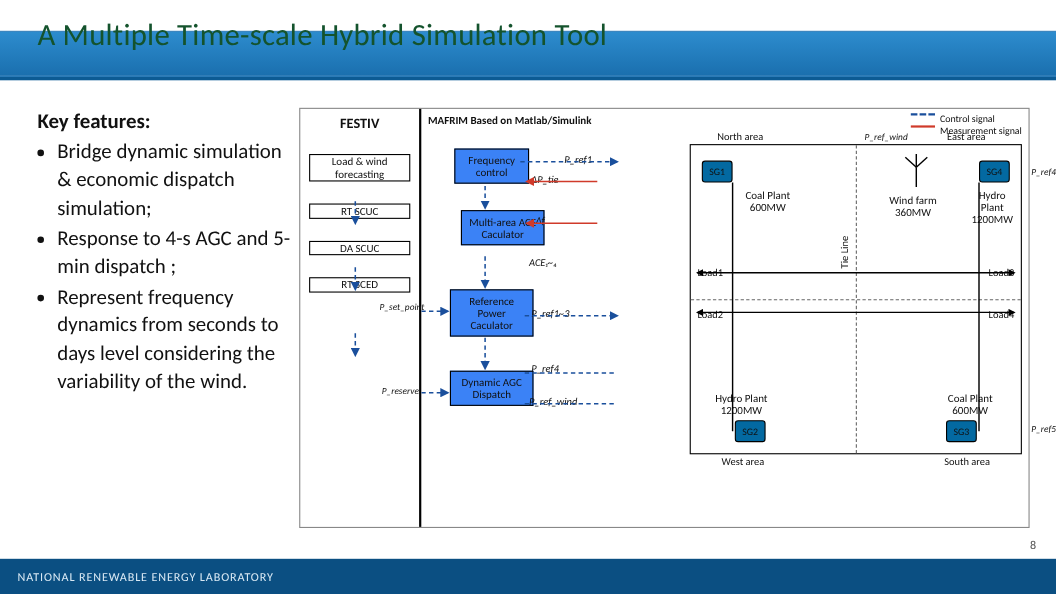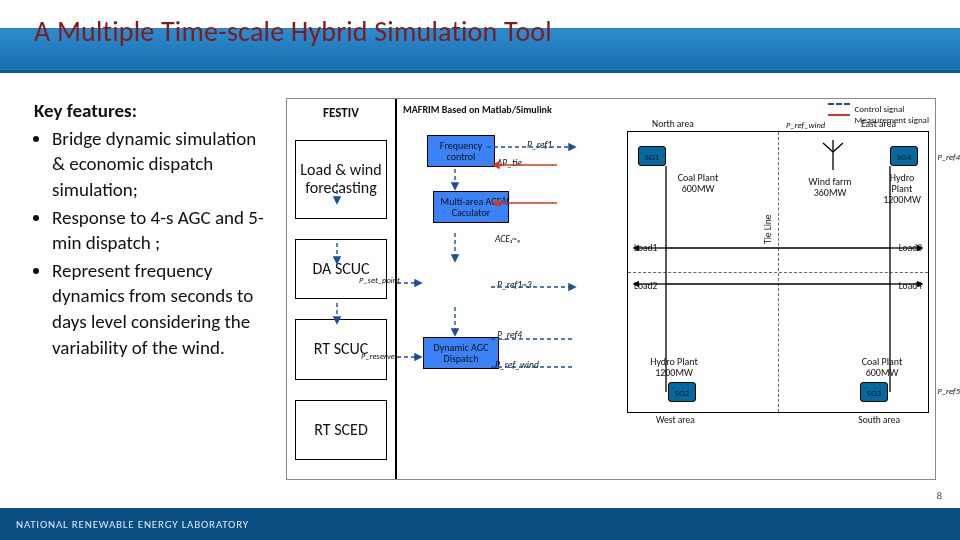--- a/index.html
+++ b/index.html
@@ -1,28 +1,28 @@
 <!DOCTYPE html>
 <html><head>
 <meta charset="utf-8">
 <style>
   html,body{margin:0;padding:0;width:960px;height:540px;font-family:"Calibri","Segoe UI",Arial,sans-serif;background:#fff;color:#111;overflow:hidden}
   .slide{position:relative;width:960px;height:540px}
   .title-band{position:absolute;top:28px;left:0;width:960px;height:40px;background:linear-gradient(#2d8cce,#1a6fae);border-top:1px solid #2a7bb8;border-bottom:1px solid #2a7bb8}
   .title-band::after{content:"";position:absolute;left:0;right:0;bottom:-4px;height:3px;background:#0c5b94}
-  .title-text{position:absolute;top:14px;left:34px;font-size:28px;color:#7f1d1d;letter-spacing:.2px}
-  .body{position:absolute;top:98px;left:34px;right:24px;bottom:60px;display:flex;gap:14px}
+  .title-text{position:absolute;top:14px;left:34px;font-size:28px;color:#14532d;letter-spacing:.2px}
+  .body{position:absolute;top:98px;left:34px;right:24px;bottom:60px;display:flex;gap:0}
   .features{width:238px;font-size:19px;line-height:1.35}
   .features .hdr{font-weight:700;margin-bottom:2px}
   .features ul{margin:0;padding-left:18px}
   .features li{margin-bottom:2px}
   .diagram{flex:1;border:1px solid #888;position:relative;font-size:11px;display:flex}
   .festiv{width:100px;border-right:2px solid #000;position:relative;display:flex;flex-direction:column;align-items:center;padding:6px 4px;gap:20px}
   .colhdr{font-weight:700;font-size:13px}
-  .fbox{border:1px solid #000;background:#fff;padding:20px 4px;text-align:center;width:82px;font-size:16px;line-height:1.15}
+  .fbox{border:1px solid #000;background:#fff;padding:0 4px;text-align:center;width:82px;font-size:10px;line-height:1.15}
   .mafrim{flex:1;position:relative}
   .mafrim-hdr{position:absolute;top:4px;left:6px;font-weight:700;font-size:10px}
   .legend{position:absolute;top:4px;right:6px;font-size:9px;line-height:1.25}
   .legend .row{display:flex;align-items:flex-start;gap:4px}
   .legend .dash{width:22px;border-top:2px dashed #1a4f9c}
   .legend .solid{width:22px;border-top:2px solid #d03a2a}
   .mbox{position:absolute;border:1px solid #000;background:#3b82f6;padding:4px 5px;text-align:center;font-size:10px;line-height:1.1}
   .lbl{position:absolute;font-size:9.5px;font-style:italic}
   .vlbl{position:absolute;font-size:9.5px}
   .areas{position:absolute;border:1px solid #000;right:6px;top:32px;width:300px;height:280px}
@@ -51,22 +51,22 @@
         <li>Response to 4-s AGC and 5-min dispatch ;</li>
         <li>Represent frequency dynamics from seconds to days level considering the variability of the wind.</li>
       </ul>
     </div>
 
     <div class="diagram">
 
       <div class="festiv">
         <div class="colhdr">FESTIV</div>
         <div class="fbox">Load &amp; wind forecasting</div>
+        <div class="fbox">RT SCUC</div>
         <div class="fbox">DA SCUC</div>
-        <div class="fbox">RT SCUC</div>
         <div class="fbox">RT SCED</div>
 
         <svg style="position:absolute;top:0;left:0;width:100px;height:320px;pointer-events:none">
           <defs>
             <marker id="bba" viewBox="0 0 10 10" refX="8" refY="5" markerWidth="6" markerHeight="6" orient="auto">
                 <path d="M0 0L10 5L0 10z" fill="#1a4f9c"></path>
               </marker>
           </defs>
           <line x1="50" y1="84" x2="50" y2="104" class="dashed-blue" marker-end="url(#bba)"></line>
           <line x1="50" y1="144" x2="50" y2="164" class="dashed-blue" marker-end="url(#bba)"></line>
@@ -82,20 +82,21 @@
               <span>Control signal</span>
             </div>
           <div class="row">
               <span class="solid"></span>
               <span>Measurement signal</span>
             </div>
         </div>
 
         <div class="mbox" style="left:30px;top:36px;width:56px">Frequency control</div>
         <div class="mbox" style="left:36px;top:92px;width:64px">Multi-area ACE Caculator</div>
+        <div class="mbox" style="left:26px;top:164px;width:64px">Reference Power Caculator</div>
         <div class="mbox" style="left:26px;top:238px;width:64px">Dynamic AGC Dispatch</div>
 
         <span class="lbl" style="left:100px;top:58px">ΔP_tie</span>
         <span class="lbl" style="left:104px;top:96px">Δf</span>
         <span class="lbl" style="left:98px;top:134px">ACE₁~₄</span>
         <span class="lbl" style="left:-38px;top:176px;font-size:8.5px">P_set_point</span>
         <span class="lbl" style="left:-36px;top:252px;font-size:8.5px">P_reserve</span>
         <span class="lbl" style="left:130px;top:40px">P_ref1</span>
         <span class="lbl" style="left:100px;top:180px">P_ref1~3</span>
         <span class="lbl" style="left:100px;top:230px">P_ref4</span>

